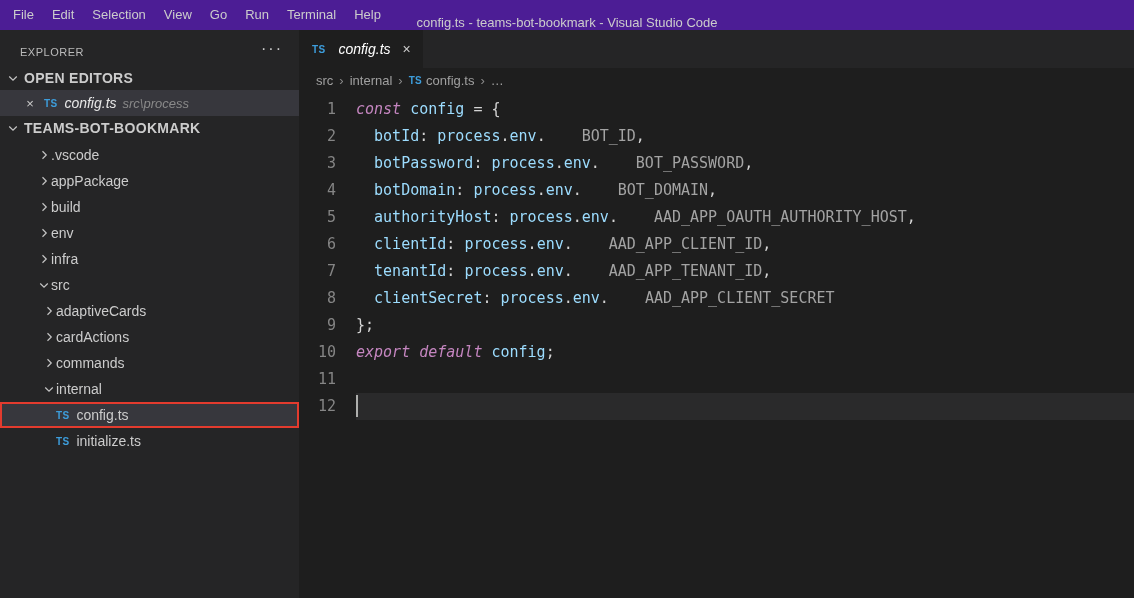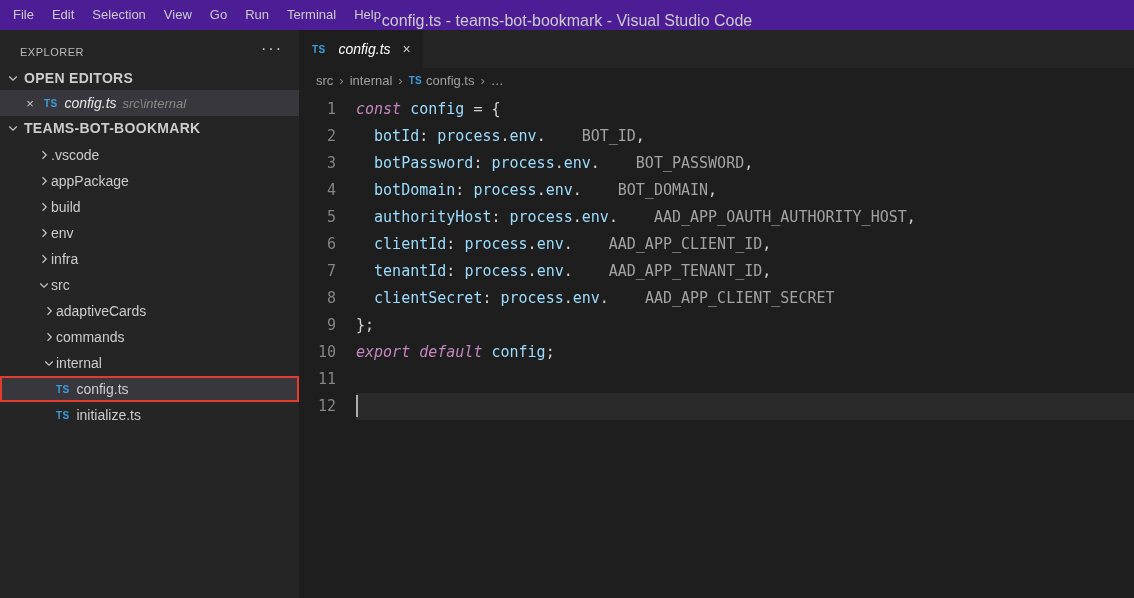--- a/index.html
+++ b/index.html
@@ -27,21 +27,21 @@
     .menu-item {
       padding: 0 9px;
       line-height: 30px;
       cursor: pointer;
       font-size: 13px;
     }
     .window-title {
       position: absolute;
       left: 50%;
       transform: translateX(-50%);
-      font-size: 16px;
+      font-size: 13px;
       color: #ccc;
       pointer-events: none;
       width: max-content;
     }
     
     .main {
       display: flex;
       flex: 1;
       overflow: hidden;
     }
@@ -230,21 +230,21 @@
         <svg viewBox="0 0 16 16">
             <path fill="none" stroke="#c5c5c5" stroke-width="1.6" d="M3 6l5 5 5-5"></path>
           </svg>
       </span>
       <span>OPEN EDITORS</span>
     </div>
     <div class="open-editor-row">
       <span class="close-x">×</span>
       <span class="ts-icon">TS</span>
       <span class="open-editor-name">config.ts</span>
-      <span class="open-editor-path">src\internal</span>
+      <span class="open-editor-path">src\process</span>
     </div>
 
     <div class="section-header">
       <span class="chev">
         <svg viewBox="0 0 16 16">
             <path fill="none" stroke="#c5c5c5" stroke-width="1.6" d="M3 6l5 5 5-5"></path>
           </svg>
       </span>
       <span>TEAMS-BOT-BOOKMARK</span>
     </div>
@@ -298,20 +298,28 @@
           </span>
           <span class="tree-label">src</span>
         </div>
         <div class="tree-item indent-2">
           <span class="chev">
             <svg viewBox="0 0 16 16">
               <path fill="none" stroke="#c5c5c5" stroke-width="1.6" d="M6 3l5 5-5 5"></path>
             </svg>
           </span>
           <span class="tree-label">adaptiveCards</span>
+        </div>
+        <div class="tree-item indent-2">
+          <span class="chev">
+            <svg viewBox="0 0 16 16">
+              <path fill="none" stroke="#c5c5c5" stroke-width="1.6" d="M6 3l5 5-5 5"></path>
+            </svg>
+          </span>
+          <span class="tree-label">cardActions</span>
         </div>
         <div class="tree-item indent-2">
           <span class="chev">
             <svg viewBox="0 0 16 16">
               <path fill="none" stroke="#c5c5c5" stroke-width="1.6" d="M6 3l5 5-5 5"></path>
             </svg>
           </span>
           <span class="tree-label">commands</span>
         </div>
         <div class="tree-item indent-2">

